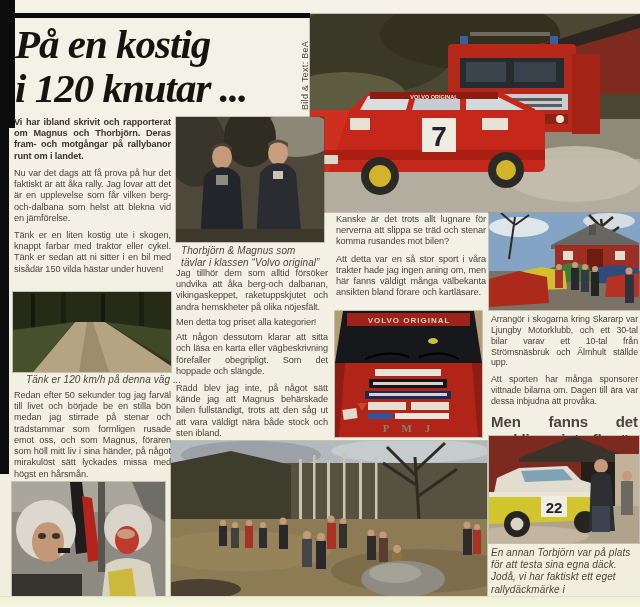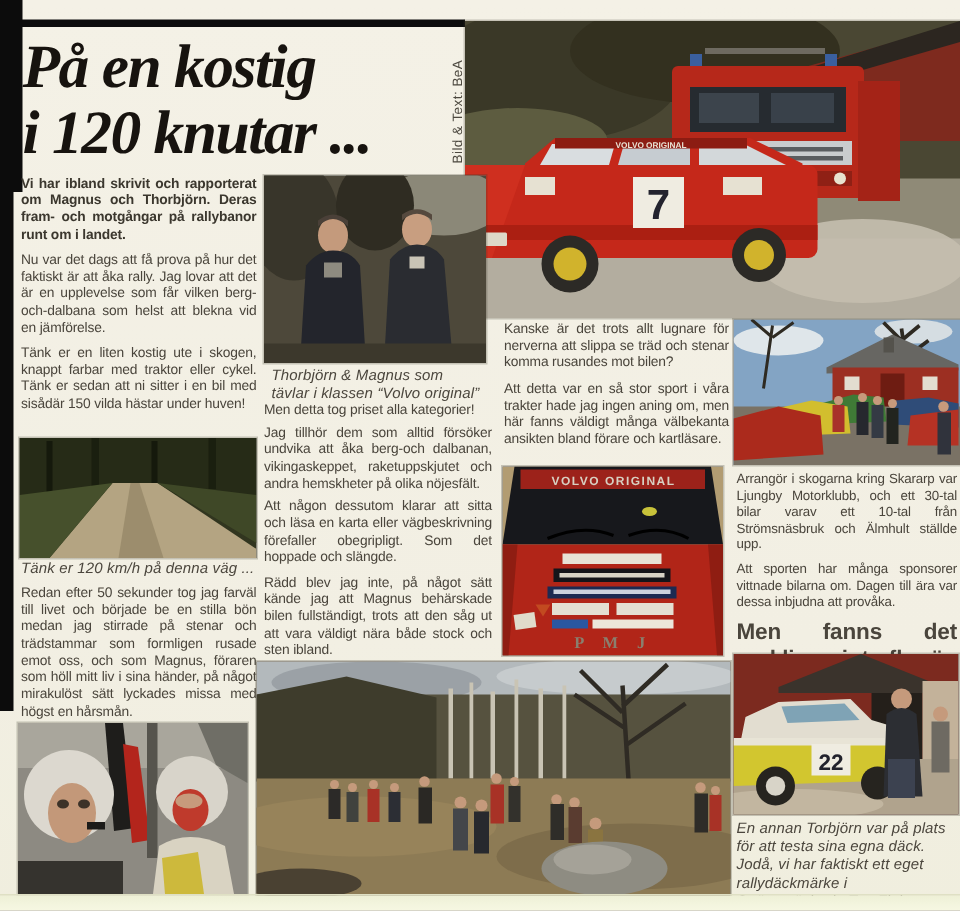--- a/index.html
+++ b/index.html
@@ -51,29 +51,29 @@
 
   <div class="abs" style="left:300px;top:104px;width:14px;height:95px;">
     <span class="credit">Bild &amp; Text: BeA</span>
   </div>
 
   <div class="abs" style="left:14px;top:117px;width:157px;">
     <p class="body lead">Vi har ibland skrivit och rapporterat om Magnus och Thorbjörn. Deras fram- och motgångar på rallybanor runt om i landet.</p>
     <p class="body">Nu var det dags att få prova på hur det faktiskt är att åka rally. Jag lovar att det är en upplevelse som får vilken berg-och-dalbana som helst att blekna vid en jämförelse.</p>
     <p class="body">Tänk er en liten kostig ute i skogen, knappt farbar med traktor eller cykel. Tänk er sedan att ni sitter i en bil med sisådär 150 vilda hästar under huven!</p>
   </div>
-  <div class="abs caption" style="left:14px;top:374px;width:157px;">Tänk er 120 km/h på denna väg ...</div>
+  <div class="abs caption" style="left:26px;top:374px;width:157px;">Tänk er 120 km/h på denna väg ...</div>
   <div class="abs" style="left:14px;top:390px;width:157px;">
     <p class="body">Redan efter 50 sekunder tog jag farväl till livet och började be en stilla bön medan jag stirrade på stenar och trädstammar som formligen rusade emot oss, och som Magnus, föraren som höll mitt liv i sina händer, på något mirakulöst sätt lyckades missa med högst en hårsmån.</p>
   </div>
 
   <div class="abs caption" style="left:181px;top:245px;width:142px;">Thorbjörn &amp; Magnus som tävlar i klassen “Volvo original”</div>
   <div class="abs" style="left:176px;top:268px;width:152px;">
+    <p class="body" style="margin-bottom:4px;">Jag tillhör dem som alltid försöker undvika att åka berg-och dalbanan, vikingaskeppet, raketuppskjutet och andra hemskheter på olika nöjesfält.</p>
     <p class="body" style="margin-bottom:4px;">Men detta tog priset alla kategorier!</p>
-    <p class="body" style="margin-bottom:4px;">Jag tillhör dem som alltid försöker undvika att åka berg-och dalbanan, vikingaskeppet, raketuppskjutet och andra hemskheter på olika nöjesfält.</p>
     <p class="body">Att någon dessutom klarar att sitta och läsa en karta eller vägbeskrivning förefaller obegripligt. Som det hoppade och slängde.</p>
     <p class="body" style="margin-bottom:4px;">Rädd blev jag inte, på något sätt kände jag att Magnus behärskade bilen fullständigt, trots att den såg ut att vara väldigt nära både stock och sten ibland.</p>
   </div>
 
   <div class="abs" style="left:336px;top:214px;width:150px;">
     <p class="body">Kanske är det trots allt lugnare för nerverna att slippa se träd och stenar komma rusandes mot bilen?</p>
     <p class="body">Att detta var en så stor sport i våra trakter hade jag ingen aning om, men här fanns väldigt många välbekanta ansikten bland förare och kartläsare.</p>
   </div>
 
   <div class="abs" style="left:491px;top:314px;width:147px;">

